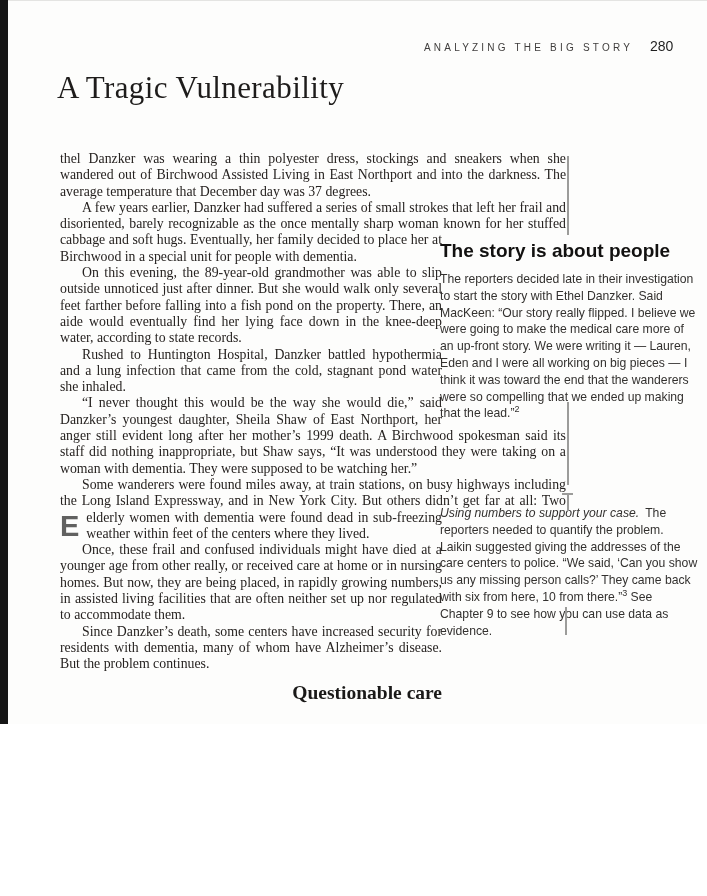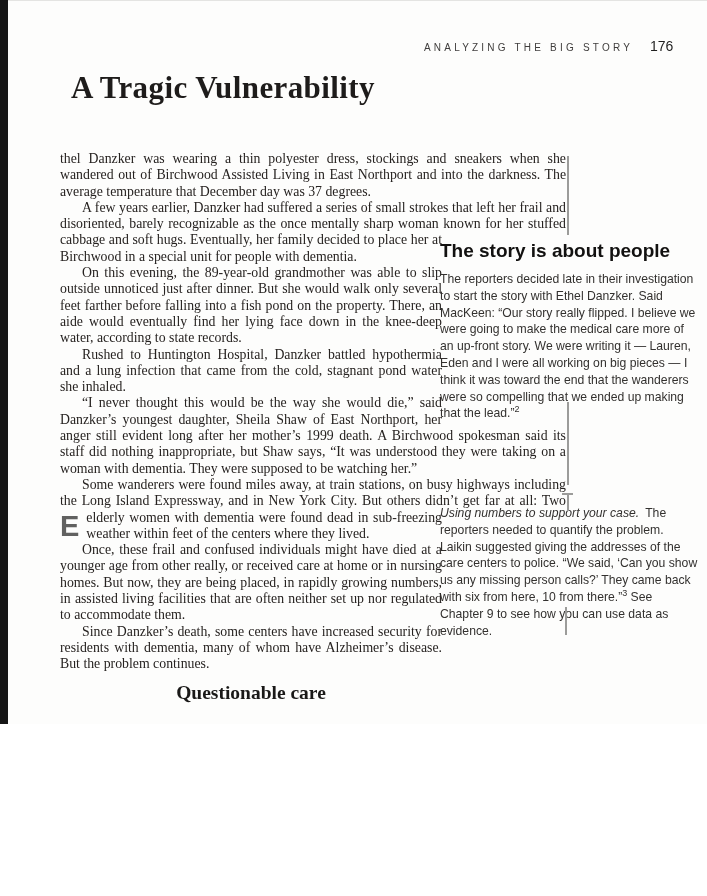--- a/index.html
+++ b/index.html
@@ -6,32 +6,32 @@
   .page{position:relative;width:707px;height:724px;background:#fdfdfc;overflow:hidden;
         font-family:"Liberation Serif", serif;}
   .top-edge{position:absolute;left:8px;top:0;width:699px;height:1px;background:#e4e4e2;}
   .spine{position:absolute;left:0;top:0;width:8px;height:836px;background:#161616;}
 
   .running-head{position:absolute;left:424px;top:42px;font-family:"Liberation Sans",sans-serif;
         font-size:10px;letter-spacing:3.2px;color:#3f3d3c;white-space:nowrap;}
   .page-number{position:absolute;left:650px;top:38px;font-family:"Liberation Sans",sans-serif;
         font-size:14px;color:#1f1f1f;}
 
-  .title{position:absolute;left:71px;top:70px;font-size:31px;font-weight:700;
+  .title{position:absolute;left:57px;top:70px;font-size:31px;font-weight:400;
         color:#1e1c1b;letter-spacing:0.4px;}
   .byline{position:absolute;left:60px;top:121px;font-family:"Liberation Sans",sans-serif;
         font-size:12.3px;line-height:15.6px;color:#2c2b2a;}
 
   .article{position:absolute;left:60px;top:151px;width:506px;font-size:13.8px;
         line-height:16.3px;text-align:justify;color:#262220;}
   .article p{margin:0;text-indent:22px;}
   .article p.no-indent{text-indent:0;}
   .dropcap{float:left;font-family:"Liberation Sans",sans-serif;font-weight:bold;
         font-size:29px;line-height:27px;color:#616160;margin:2px 7px 0 0;}
-  .section-heading{font-size:19.5px;font-weight:bold;color:#1a1918;text-align:center;
+  .section-heading{font-size:19.5px;font-weight:bold;color:#1a1918;text-align:right;
         text-indent:0;margin:12px 0 9px 0;}
 
   
   .sp{float:right;}
   #spA{width:0;height:86px;}
   #spB{clear:right;width:124px;height:176px;}
   #spC{clear:right;width:0;height:98px;}
   #spD{clear:right;width:124px;height:176px;}
 
   .sidebar{position:absolute;left:440px;width:258px;font-family:"Liberation Sans",sans-serif;
@@ -53,21 +53,21 @@
 </style>
 </head>
 <body>
 
 <div class="page">
 
   <div class="top-edge"></div>
   <div class="spine"></div>
 
   <div class="running-head">ANALYZING THE BIG STORY</div>
-  <div class="page-number">176</div>
+  <div class="page-number">280</div>
 
   <h1 class="title" style="margin:0;">A Tragic Vulnerability</h1>
 
 
   <div class="article">
     <div class="sp" id="spA"></div>
     <div class="sp" id="spB"></div>
     <div class="sp" id="spC"></div>
     <div class="sp" id="spD"></div>
 

